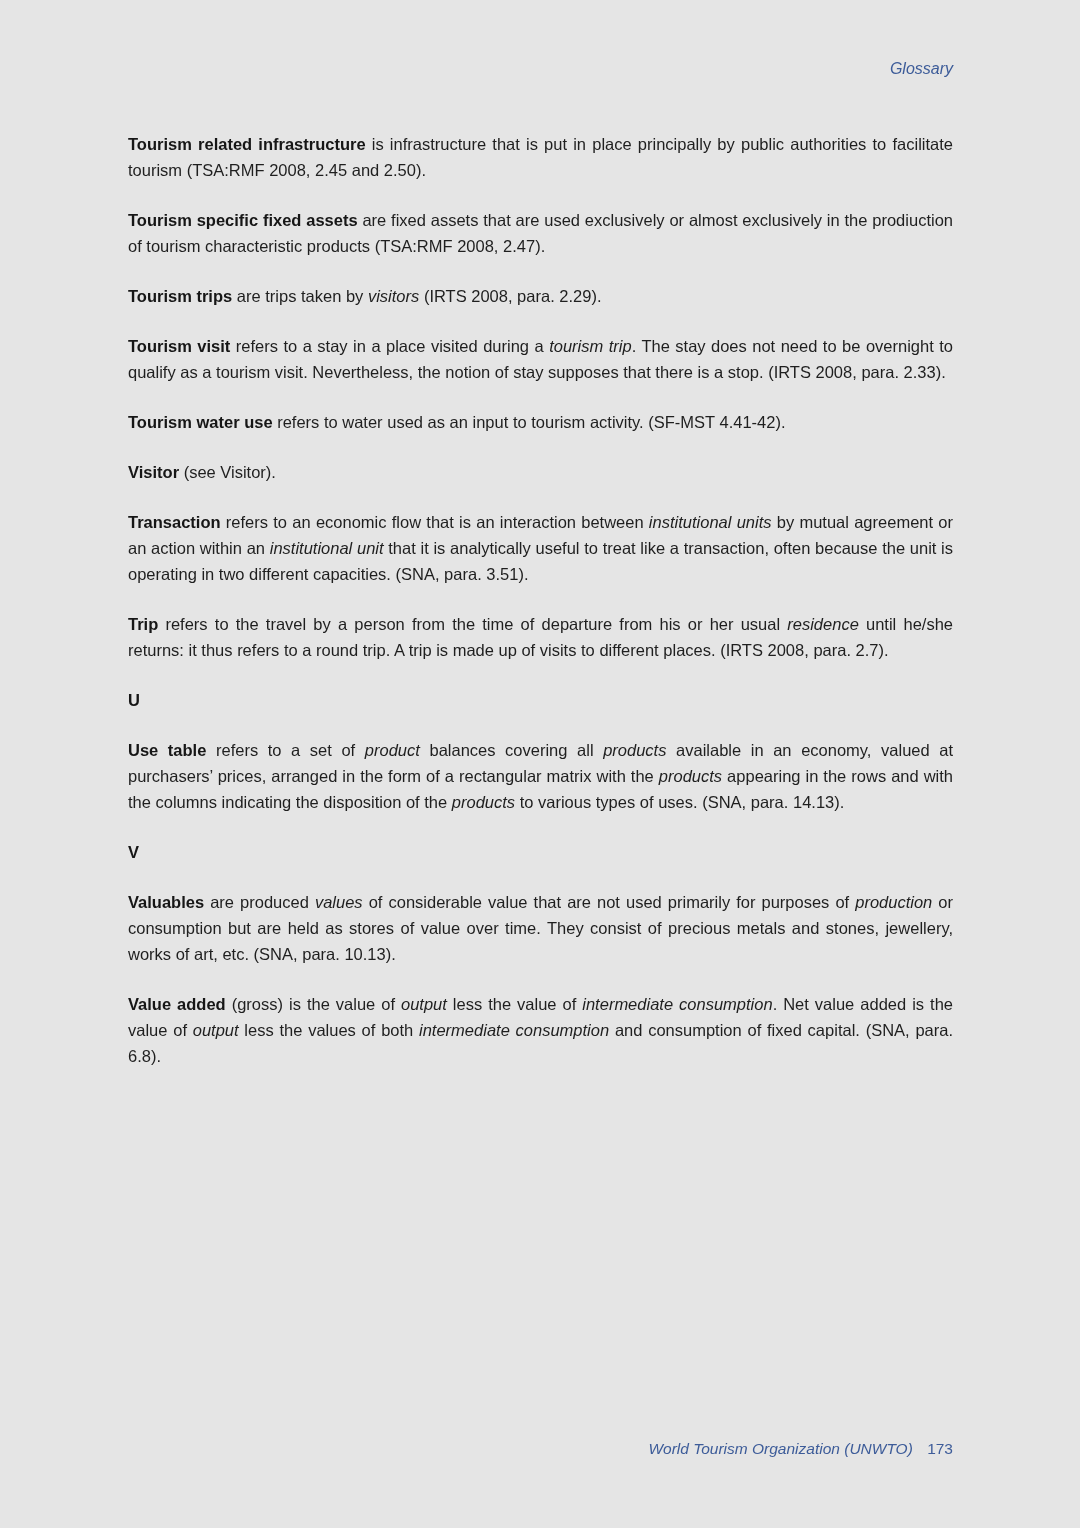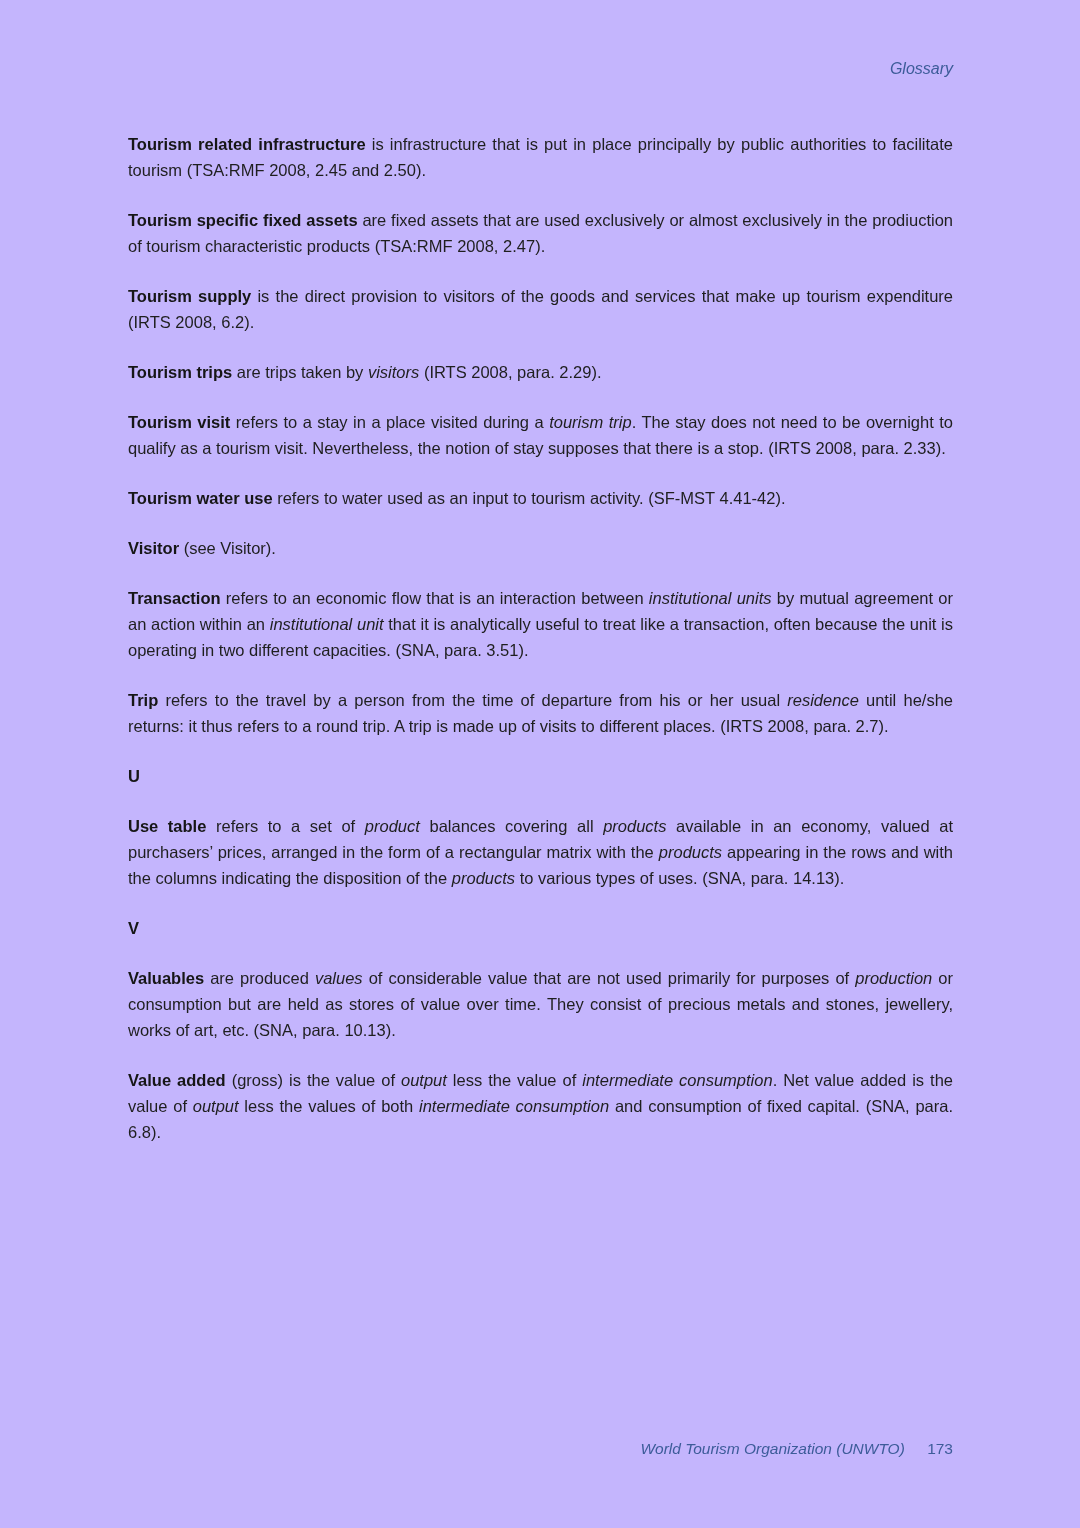--- a/index.html
+++ b/index.html
@@ -4,21 +4,21 @@
 <style>
   html, body {
     margin: 0;
     padding: 0;
     background: #ffffff;
   }
   .page {
     position: relative;
     width: 1080px;
     height: 1528px;
-    background: #c4b5fd;
+    background: #e5e5e5;
     font-family: "Liberation Sans", "DejaVu Sans", sans-serif;
     color: #1f1f1f;
     overflow: hidden;
   }
   .header {
     position: absolute;
     top: 60px;
     right: 127px;
     text-align: right;
   }
@@ -59,37 +59,36 @@
     font-size: 15.5px;
     color: #3d5c99;
     white-space: nowrap;
   }
   .footer .org {
     font-style: italic;
     margin-left: 40px;
   }
   .footer .pagenum {
     font-style: normal;
-    margin-left: 18px;
+    margin-left: 10px;
     text-align: center;
   }
 </style>
 </head>
 <body>
 
 <div class="page">
 
   <div class="header">
     <span class="glossary-label">Glossary</span>
   </div>
 
   <main class="content">
       <p class="entry"><b>Tourism related infrastructure</b><span> is infrastructure that is put in place principally by public authorities to facilitate tourism (TSA:RMF 2008, 2.45 and 2.50).</span></p>
       <p class="entry"><b>Tourism specific fixed assets</b><span> are fixed assets that are used exclusively or almost exclusively in the prodiuction of tourism characteristic products (TSA:RMF 2008, 2.47).</span></p>
-      <p class="entry"><b>Tourism supply</b><span> is the direct provision to visitors of the goods and services that make up tourism expenditure (IRTS 2008, 6.2).</span></p>
       <p class="entry"><b>Tourism trips</b><span> are trips taken by </span><i>visitors</i><span> (IRTS 2008, para. 2.29).</span></p>
       <p class="entry"><b>Tourism visit</b><span> refers to a stay in a place visited during a </span><i>tourism trip</i><span>. The stay does not need to be overnight to qualify as a tourism visit. Nevertheless, the notion of stay supposes that there is a stop. (IRTS 2008, para. 2.33).</span></p>
       <p class="entry"><b>Tourism water use</b><span> refers to water used as an input to tourism activity. (SF-MST 4.41-42).</span></p>
       <p class="entry"><b>Visitor</b><span> (see Visitor).</span></p>
       <p class="entry"><b>Transaction</b><span> refers to an economic flow that is an interaction between </span><i>institutional units</i><span> by mutual agreement or an action within an </span><i>institutional unit</i><span> that it is analytically useful to treat like a transaction, often because the unit is operating in two different capacities. (SNA, para. 3.51).</span></p>
       <p class="entry"><b>Trip</b><span> refers to the travel by a person from the time of departure from his or her usual </span><i>residence</i><span> until he/she returns: it thus refers to a round trip. A trip is made up of visits to different places. (IRTS 2008, para. 2.7).</span></p>
       <p class="section-letter"><b>U</b></p>
       <p class="entry"><b>Use table</b><span> refers to a set of </span><i>product</i><span> balances covering all </span><i>products</i><span> available in an economy, valued at purchasers’ prices, arranged in the form of a rectangular matrix with the </span><i>products</i><span> appearing in the rows and with the columns indicating the disposition of the </span><i>products</i><span> to various types of uses. (SNA, para. 14.13).</span></p>
       <p class="section-letter"><b>V</b></p>
       <p class="entry"><b>Valuables</b><span> are produced </span><i>values</i><span> of considerable value that are not used primarily for purposes of </span><i>production</i><span> or consumption but are held as stores of value over time. They consist of precious metals and stones, jewellery, works of art, etc. (SNA, para. 10.13).</span></p>

